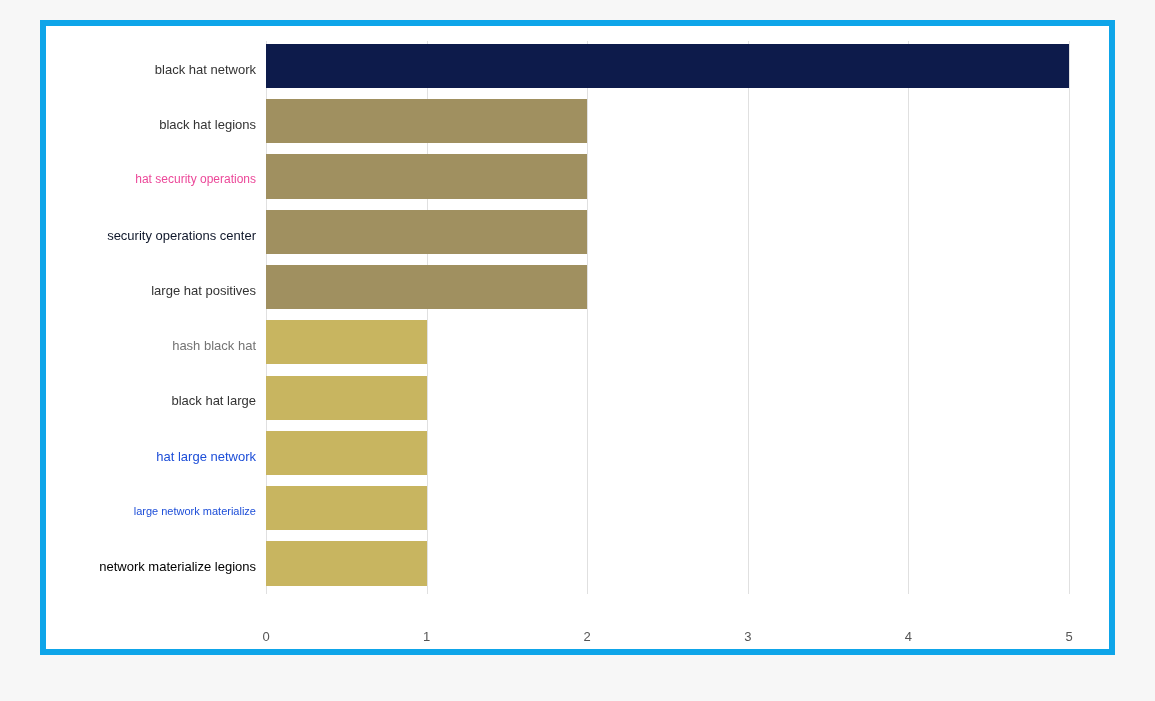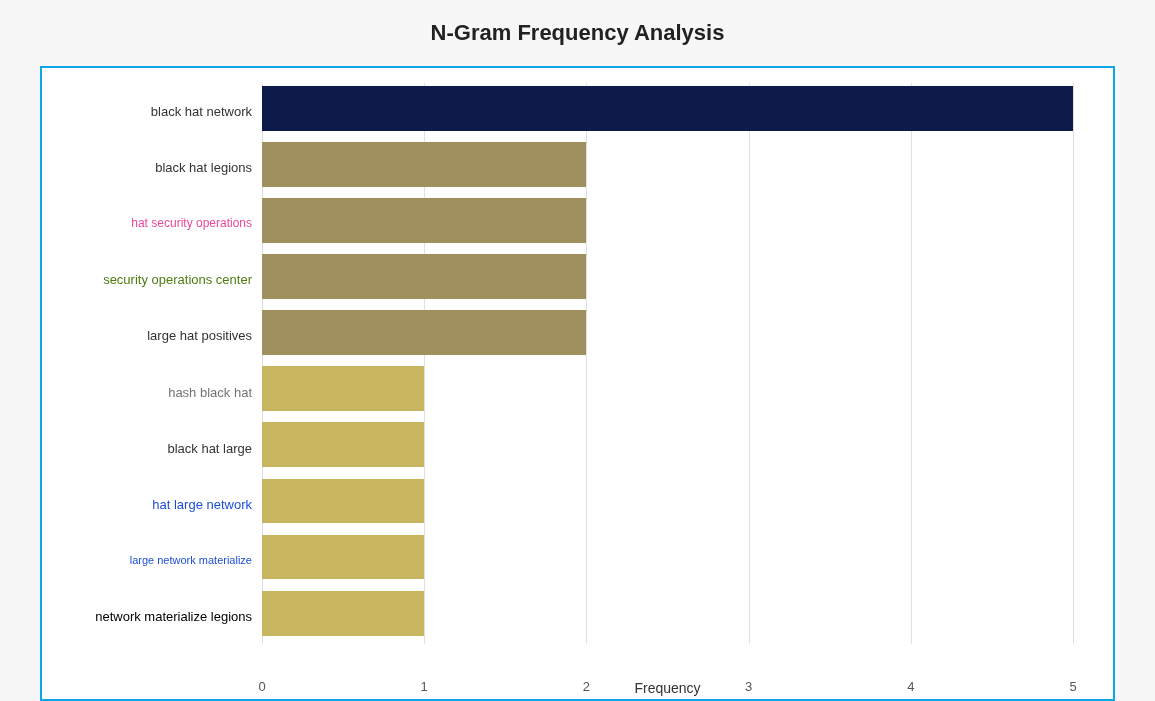--- a/index.html
+++ b/index.html
@@ -23,40 +23,39 @@
       font-size: 22px;
       font-weight: bold;
       color: #222;
       margin-bottom: 20px;
     }
   </style>
 </head>
 <body>
 
 <div class="chart-container">
-  <div class="chart-title">N-Gram Frequency Analysis</div>
 
-  <div style="background:white; border:2px solid #0ea5e9; position:relative; width:100%; height:635px;">
+  <div style="background:white; border:6px solid #0ea5e9; position:relative; width:100%; height:635px;">
 
     <div style="position:absolute; top:15px; left:220px; right:40px; bottom:55px;" id="plotArea">
 
     <div style="position: absolute; left: 0%; top: 0px; bottom: 0px; width: 1px; background: rgb(224, 224, 224);"></div>
         <div style="position: absolute; left: 20%; top: 0px; bottom: 0px; width: 1px; background: rgb(224, 224, 224);"></div>
         <div style="position: absolute; left: 40%; top: 0px; bottom: 0px; width: 1px; background: rgb(224, 224, 224);"></div>
         <div style="position: absolute; left: 60%; top: 0px; bottom: 0px; width: 1px; background: rgb(224, 224, 224);"></div>
         <div style="position: absolute; left: 80%; top: 0px; bottom: 0px; width: 1px; background: rgb(224, 224, 224);"></div>
         <div style="position: absolute; left: 100%; top: 0px; bottom: 0px; width: 1px; background: rgb(224, 224, 224);"></div>
         <div style="position: absolute; top: 0.5%; height: 8%; left: 0px; width: 100%; background: rgb(13, 27, 75);"></div>
         <div style="position: absolute; right: calc(100% + 10px); width: 210px; text-align: right; font-size: 13px; color: rgb(51, 51, 51); white-space: nowrap; top: 5%; transform: translateY(-50%);">black hat network</div>
         <div style="position: absolute; top: 10.5%; height: 8%; left: 0px; width: 40%; background: rgb(160, 144, 96);"></div>
         <div style="position: absolute; right: calc(100% + 10px); width: 210px; text-align: right; font-size: 13px; color: rgb(51, 51, 51); white-space: nowrap; top: 15%; transform: translateY(-50%);">black hat legions</div>
         <div style="position: absolute; top: 20.5%; height: 8%; left: 0px; width: 40%; background: rgb(160, 144, 96);"></div>
         <div style="position: absolute; right: calc(100% + 10px); width: 210px; text-align: right; font-size: 12px; color: #ec4899; white-space: nowrap; top: 25%; transform: translateY(-50%);">hat security operations</div>
         <div style="position: absolute; top: 30.5%; height: 8%; left: 0px; width: 40%; background: rgb(160, 144, 96);"></div>
-        <div style="position: absolute; right: calc(100% + 10px); width: 210px; text-align: right; font-size: 13px; color: #4d7c0f; white-space: nowrap; top: 35%; transform: translateY(-50%);">security operations center</div>
+        <div style="position: absolute; right: calc(100% + 10px); width: 210px; text-align: right; font-size: 13px; color: #0f172a; white-space: nowrap; top: 35%; transform: translateY(-50%);">security operations center</div>
         <div style="position: absolute; top: 40.5%; height: 8%; left: 0px; width: 40%; background: rgb(160, 144, 96);"></div>
         <div style="position: absolute; right: calc(100% + 10px); width: 210px; text-align: right; font-size: 13px; color: rgb(51, 51, 51); white-space: nowrap; top: 45%; transform: translateY(-50%);">large hat positives</div>
         <div style="position: absolute; top: 50.5%; height: 8%; left: 0px; width: 20%; background: rgb(200, 181, 96);"></div>
         <div style="position: absolute; right: calc(100% + 10px); width: 210px; text-align: right; font-size: 13px; color: #737373; white-space: nowrap; top: 55%; transform: translateY(-50%);">hash black hat</div>
         <div style="position: absolute; top: 60.5%; height: 8%; left: 0px; width: 20%; background: rgb(200, 181, 96);"></div>
         <div style="position: absolute; right: calc(100% + 10px); width: 210px; text-align: right; font-size: 13px; color: rgb(51, 51, 51); white-space: nowrap; top: 65%; transform: translateY(-50%);">black hat large</div>
         <div style="position: absolute; top: 70.5%; height: 8%; left: 0px; width: 20%; background: rgb(200, 181, 96);"></div>
         <div style="position: absolute; right: calc(100% + 10px); width: 210px; text-align: right; font-size: 13px; color: #1d4ed8; white-space: nowrap; top: 75%; transform: translateY(-50%);">hat large network</div>
         <div style="position: absolute; top: 80.5%; height: 8%; left: 0px; width: 20%; background: rgb(200, 181, 96);"></div>
         <div style="position: absolute; right: calc(100% + 10px); width: 210px; text-align: right; font-size: 11px; color: #1d4ed8; white-space: nowrap; top: 85%; transform: translateY(-50%);">large network materialize</div>
@@ -66,15 +65,14 @@
 
     <div style="position:absolute; bottom:20px; left:220px; right:40px; display:flex; justify-content:space-between;" id="xTicks">
     <div style="position: absolute; left: 0%; transform: translateX(-50%); font-size: 13px; color: rgb(85, 85, 85);">0</div>
         <div style="position: absolute; left: 20%; transform: translateX(-50%); font-size: 13px; color: rgb(85, 85, 85);">1</div>
         <div style="position: absolute; left: 40%; transform: translateX(-50%); font-size: 13px; color: rgb(85, 85, 85);">2</div>
         <div style="position: absolute; left: 60%; transform: translateX(-50%); font-size: 13px; color: rgb(85, 85, 85);">3</div>
         <div style="position: absolute; left: 80%; transform: translateX(-50%); font-size: 13px; color: rgb(85, 85, 85);">4</div>
         <div style="position: absolute; left: 100%; transform: translateX(-50%); font-size: 13px; color: rgb(85, 85, 85);">5</div>
       </div>
 
-    <div style="position:absolute; bottom:3px; left:220px; right:40px; text-align:center; font-size:14px; color:#333;">Frequency</div>
   </div>
 </div>
 
 </body></html>

